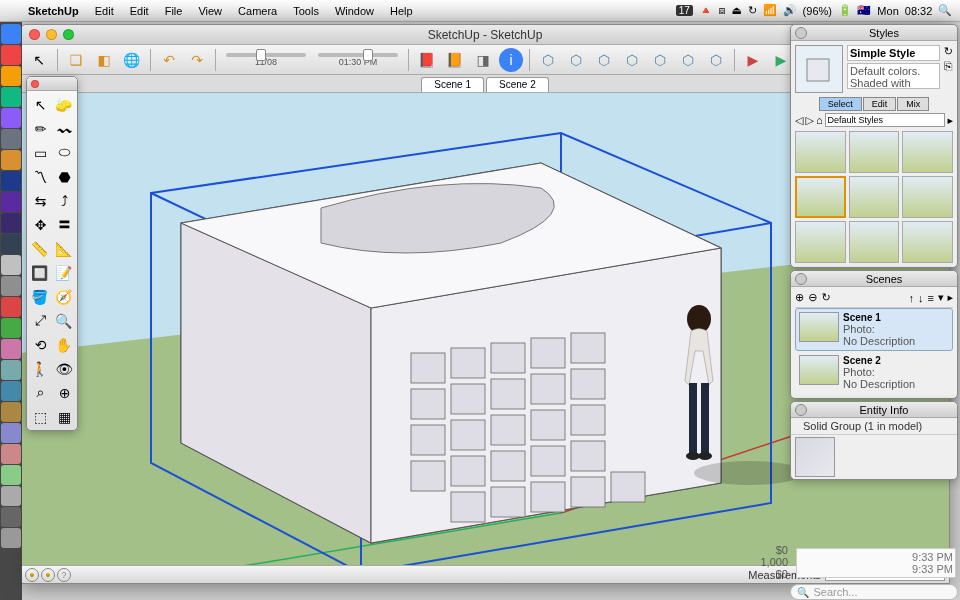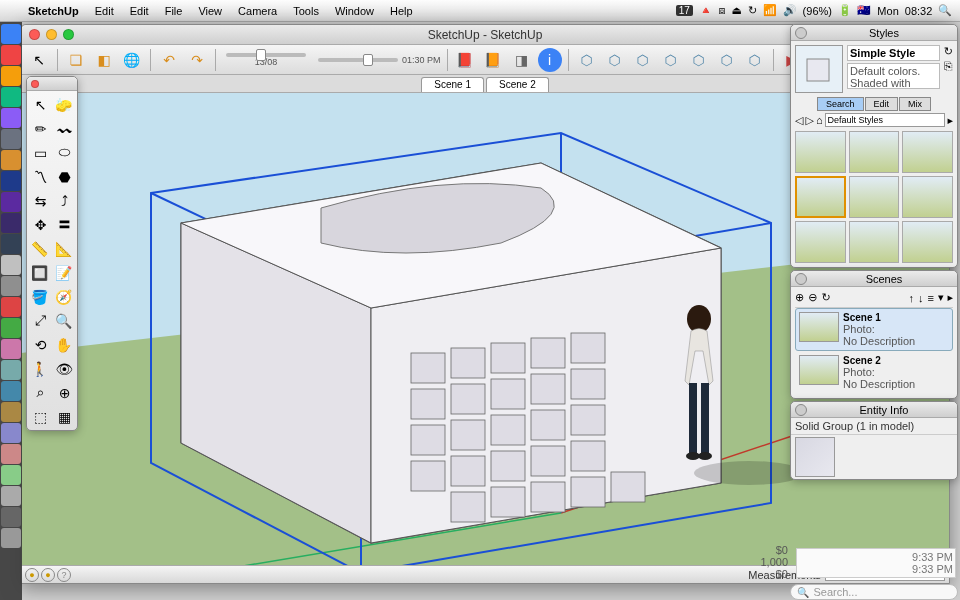--- a/index.html
+++ b/index.html
@@ -78,21 +78,21 @@
 
 .scenes-row { display: flex; align-items: center; gap: 4px; font-size: 11px; padding-bottom: 3px; border-bottom: 1px solid #ccc; }
 .scenes-row span { cursor: pointer; }
 .scene-item { display: flex; gap: 4px; padding: 3px; border: 1px solid transparent; cursor: pointer; }
 .scene-item.sel { background: #d7e6f7; border-color: #8ab; border-radius: 3px; }
 .scene-sm { width: 40px; height: 30px; background: linear-gradient(#e1ecf5,#c1d090); border: 1px solid #999; }
 .scene-meta { font-size: 9px; color: #555; }
 .scene-meta b { color: #000; font-size: 10px; }
 
 .entity-body { font-size: 10px; }
-.entity-head { padding: 2px 4px; color: #333; border-bottom: 1px solid #ccc; }
+.entity-head { padding: 2px 12px; color: #333; border-bottom: 1px solid #ccc; }
 .entity-row { display: flex; align-items: center; padding: 2px 4px; gap: 4px; }
 .entity-row label { width: 42px; text-align: right; color: #444; }
 .entity-row .field { flex: 1; border: 1px solid #999; background: #fff; padding: 1px 2px; height: 14px; font-size: 10px; }
 .entity-swatch { width: 40px; height: 40px; background: linear-gradient(135deg,#d8d8e2,#e8e8ef); border: 1px solid #999; margin: 2px 4px; float: left; }
 
 .spotlight { position: absolute; right: 2px; bottom: 0; width: 168px; height: 16px; background: #f8f8f8; border: 1px solid #bbb; border-radius: 10px; display: flex; align-items: center; font-size: 10px; color: #999; padding-left: 6px; z-index: 70; }
 .spotlight::before { content: "🔍"; font-size: 10px; margin-right: 4px; }
 </style>
 </head>
 <body>
@@ -170,23 +170,23 @@
     <span class="tb-btn" style="color:#d98e1e">◧</span>
     <span class="tb-btn" style="color:#3b82f6">🌐</span>
     <span class="tb-sep"></span>
     <span class="tb-btn" style="color:#d98e1e">↶</span>
     <span class="tb-btn" style="color:#d98e1e">↷</span>
     <span class="tb-sep"></span>
     <div style="display:flex;flex-direction:column;align-items:center">
       <div class="date-slider">
           <div class="handle" style="left:30px"></div>
         </div>
-      <span class="slider-label">13/08</span>
-    </div>
-    <div style="display:flex;flex-direction:row;align-items:center">
+      <span class="slider-label">11/08</span>
+    </div>
+    <div style="display:flex;flex-direction:column;align-items:center">
       <div class="date-slider">
           <div class="handle" style="left:45px"></div>
         </div>
       <span class="slider-label">01:30 PM</span>
     </div>
     <span class="tb-sep"></span>
     <span class="tb-btn" style="color:#c44">📕</span>
     <span class="tb-btn" style="color:#e0a030">📙</span>
     <span class="tb-btn" style="color:#666">◨</span>
     <span class="tb-btn" style="background:#3b82f6;color:#fff;border-radius:50%">i</span>
@@ -338,21 +338,21 @@
         <div class="style-info">
           <div class="name">Simple Style</div>
           <div class="desc">Default colors. Shaded with textures face style. Sky</div>
         </div>
         <div style="display:flex;flex-direction:column;gap:2px;">
           <span style="cursor:pointer">↻</span>
           <span style="cursor:pointer">⎘</span>
         </div>
       </div>
       <div class="style-tabs">
-        <span class="sel">Search</span>
+        <span class="sel">Select</span>
         <span>Edit</span>
         <span>Mix</span>
       </div>
       <div class="style-nav">
         <span>◁</span>
         <span>▷</span>
         <span>⌂</span>
         <span class="combo">Default Styles</span>
         <span>▸</span>
       </div>

